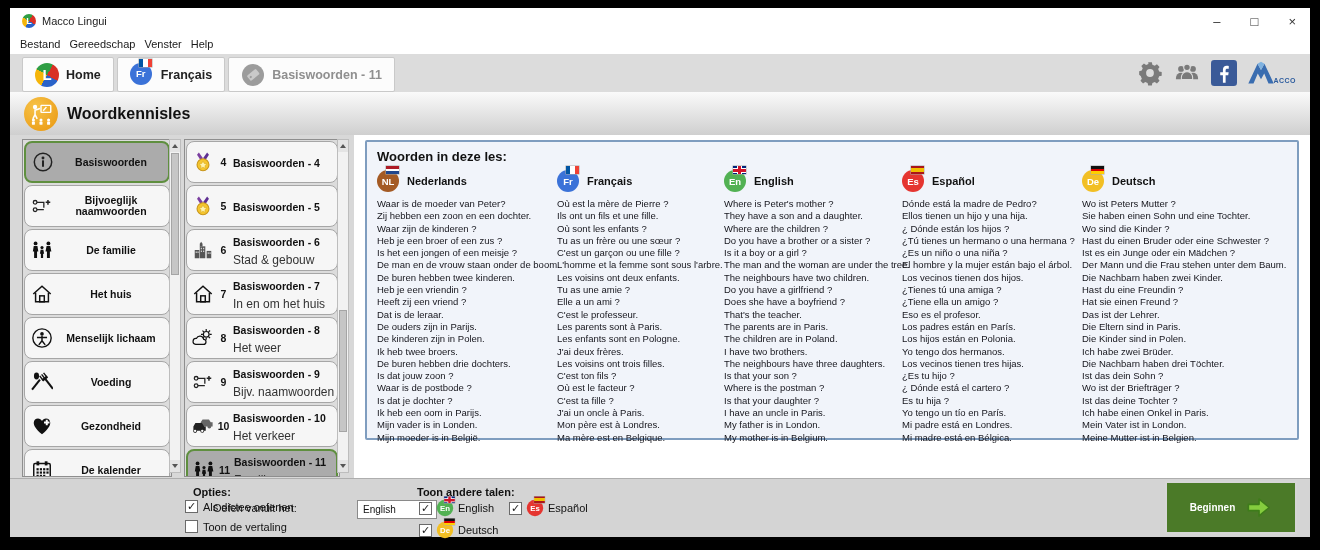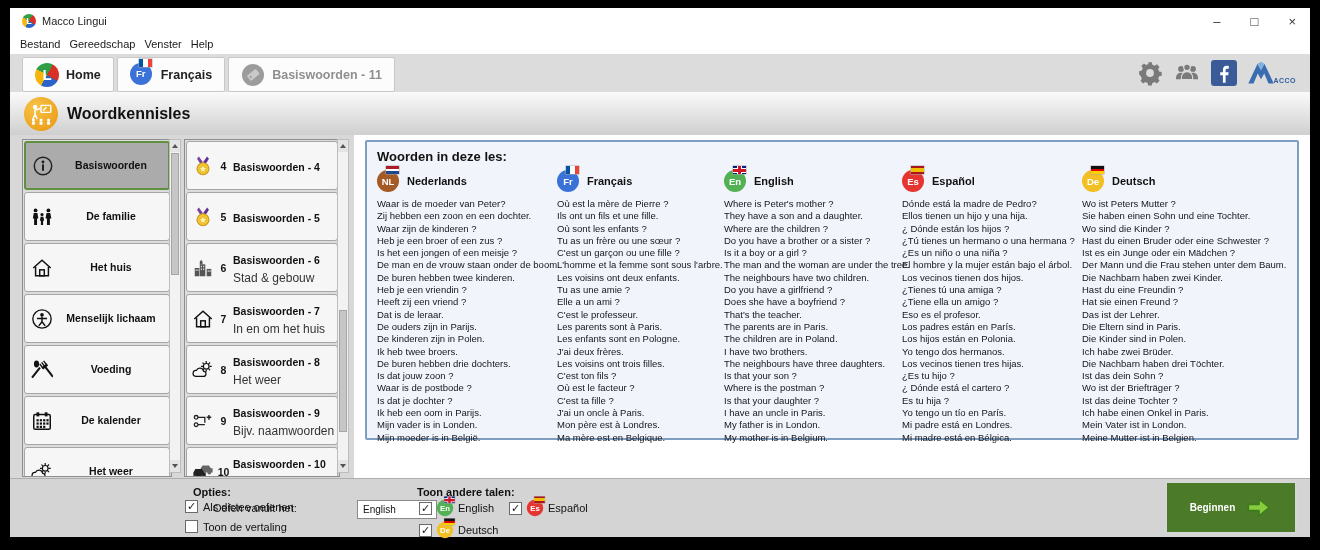--- a/index.html
+++ b/index.html
@@ -60,21 +60,21 @@
   .f-fr{background:linear-gradient(90deg,#0055a4 0 33%,#fff 33% 66%,#ef4135 66% 100%);}
   .f-en{background:#00247d;background-image:linear-gradient(#cf142b,#cf142b),linear-gradient(#cf142b,#cf142b),linear-gradient(#fff,#fff),linear-gradient(#fff,#fff);
     background-size:100% 3px,3px 100%,100% 5px,5px 100%;background-position:center;background-repeat:no-repeat;}
   .f-es{background:linear-gradient(180deg,#aa151b 0 25%,#f1bf00 25% 75%,#aa151b 75% 100%);}
   .f-de{background:linear-gradient(180deg,#111 0 33%,#dd0000 33% 66%,#ffce00 66% 100%);}
 
   
   .list{position:absolute;top:4px;height:334px;background:#dcdcdc;border:1px solid #8e8e8e;padding:1px;display:flex;flex-direction:column;gap:2px;overflow:hidden;}
   .list.side{left:12px;width:146px;}
   .list.lessons{left:174px;width:152px;}
-  .litem{flex:none;height:49px;background:#f6f6f6;border:1px solid #a6a6a6;border-radius:3px;display:flex;align-items:center;box-sizing:border-box;}
+  .litem{flex:none;height:42px;background:#f6f6f6;border:1px solid #a6a6a6;border-radius:8px;display:flex;align-items:center;box-sizing:border-box;}
   .litem.selected{background:#ababab;border:2px solid #5f8f3f;}
   .s-ic{width:30px;height:24px;display:flex;align-items:center;justify-content:center;flex:none;margin-left:2px;}
   .s-ic svg{width:22px;height:22px;}
   .s-label{flex:1;text-align:center;font-size:10.5px;font-weight:bold;color:#111;line-height:11px;padding-right:4px;}
   .l-ic{width:26px;height:24px;display:flex;align-items:center;justify-content:center;flex:none;margin-left:3px;}
   .l-ic svg{width:22px;height:22px;}
   .l-num{font-size:10.5px;font-weight:bold;color:#111;width:15px;text-align:center;flex:none;}
   .l-text{flex:1;padding-left:2px;}
   .l-title{font-size:10.5px;font-weight:bold;color:#111;line-height:11.5px;}
   .l-sub{font-size:12px;color:#333;line-height:10.5px;}
@@ -363,20 +363,31 @@
             <svg viewBox="0 0 24 24">
               <circle cx="12" cy="12" r="9.5" fill="none" stroke="#222" stroke-width="1.6"></circle>
               <circle cx="12" cy="7.6" r="1.6" fill="#222"></circle>
               <rect x="10.9" y="10.2" width="2.2" height="7" fill="#222"></rect>
             </svg>
           </span>
           <span class="s-label">Basiswoorden</span>
         </div>
         <div class="litem">
           <span class="s-ic">
+            <svg viewBox="0 0 24 24">
+              <circle cx="4.5" cy="8" r="2" fill="none" stroke="#222" stroke-width="1.4"></circle>
+              <circle cx="4.5" cy="16" r="2" fill="none" stroke="#222" stroke-width="1.4"></circle>
+              <path d="M6.5 8 H14 V14 M6.5 16 H14" fill="none" stroke="#222" stroke-width="1.4"></path>
+              <path d="M16 8 h5 M18.5 5.5 v5" stroke="#222" stroke-width="1.6" fill="none"></path>
+            </svg>
+          </span>
+          <span class="s-label">Bijvoeglijk naamwoorden</span>
+        </div>
+        <div class="litem">
+          <span class="s-ic">
             <svg viewBox="0 0 24 24" fill="#111">
               <circle cx="5" cy="4.8" r="2.1"></circle>
               <path d="M3 7.6 h4 l1 6 h-1.4 v7 h-3.2 v-7 H2 Z"></path>
               <circle cx="19" cy="4.8" r="2.1"></circle>
               <path d="M17 7.6 h4 l1.2 6 h-1.6 v7 h-3.2 v-7 h-1.6 Z"></path>
               <circle cx="12" cy="9.4" r="1.7"></circle>
               <path d="M10.5 11.6 h3 l0.8 4.6 h-1.1 v4.4 h-2.4 v-4.4 h-1.1 Z"></path>
             </svg>
           </span>
           <span class="s-label">De familie</span>
@@ -409,20 +420,29 @@
               <g transform="rotate(-38 18 12)">
                 <rect x="17" y="7.5" width="2.2" height="14"></rect>
                 <rect x="14.6" y="1.5" width="1.5" height="6"></rect>
                 <rect x="17.3" y="1.5" width="1.5" height="6"></rect>
                 <rect x="20" y="1.5" width="1.5" height="6"></rect>
                 <rect x="14.6" y="5.8" width="6.9" height="2.8"></rect>
               </g>
             </svg>
           </span>
           <span class="s-label">Voeding</span>
+        </div>
+        <div class="litem">
+          <span class="s-ic">
+            <svg viewBox="0 0 24 24">
+              <path d="M12 21 C5 15.5 3 11.5 3 8.5 C3 5.5 5.2 3.8 7.6 3.8 C9.5 3.8 11.2 5 12 6.6 C12.8 5 14.5 3.8 16.4 3.8 C18.8 3.8 21 5.5 21 8.5 C21 11.5 19 15.5 12 21 Z" fill="#111"></path>
+              <path d="M17.2 5.2 v6 M14.2 8.2 h6" stroke="#fff" stroke-width="2.2"></path>
+            </svg>
+          </span>
+          <span class="s-label">Gezondheid</span>
         </div>
         <div class="litem">
           <span class="s-ic">
             <svg viewBox="0 0 24 24">
               <rect x="3" y="5" width="18" height="16" rx="1.5" fill="none" stroke="#111" stroke-width="1.6"></rect>
               <rect x="6" y="2.5" width="3" height="4.5" fill="#111"></rect>
               <rect x="15" y="2.5" width="3" height="4.5" fill="#111"></rect>
               <g fill="#111">
                 <rect x="6" y="10" width="2.4" height="2.4"></rect>
                 <rect x="9.6" y="10" width="2.4" height="2.4"></rect>

